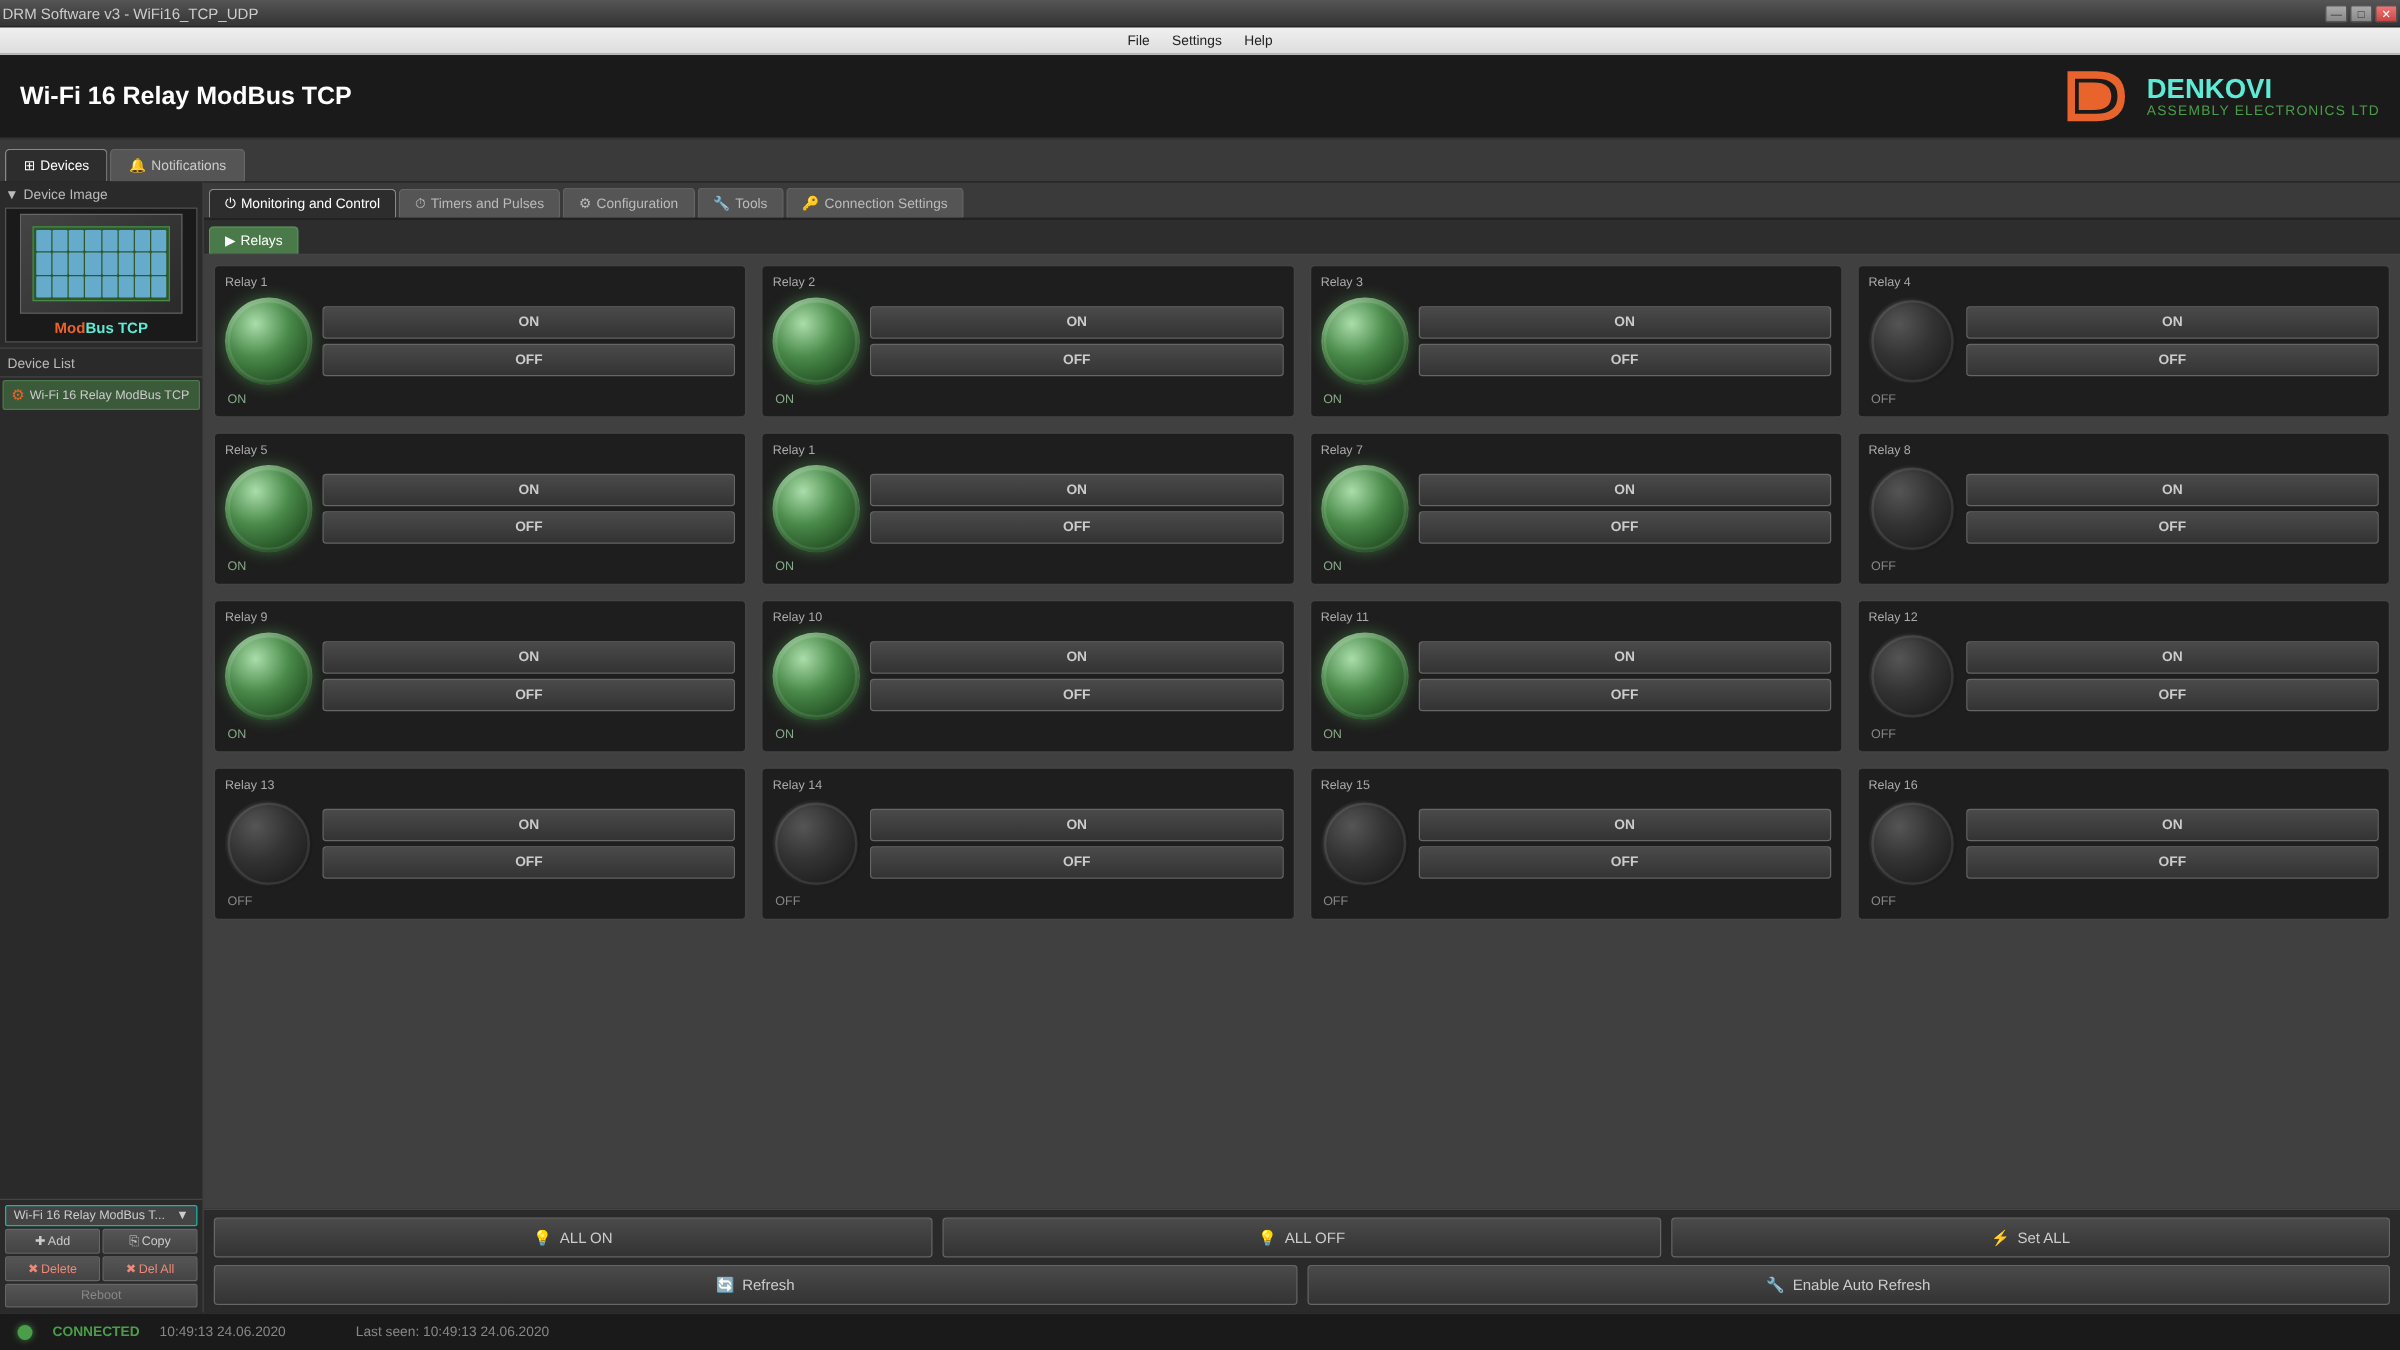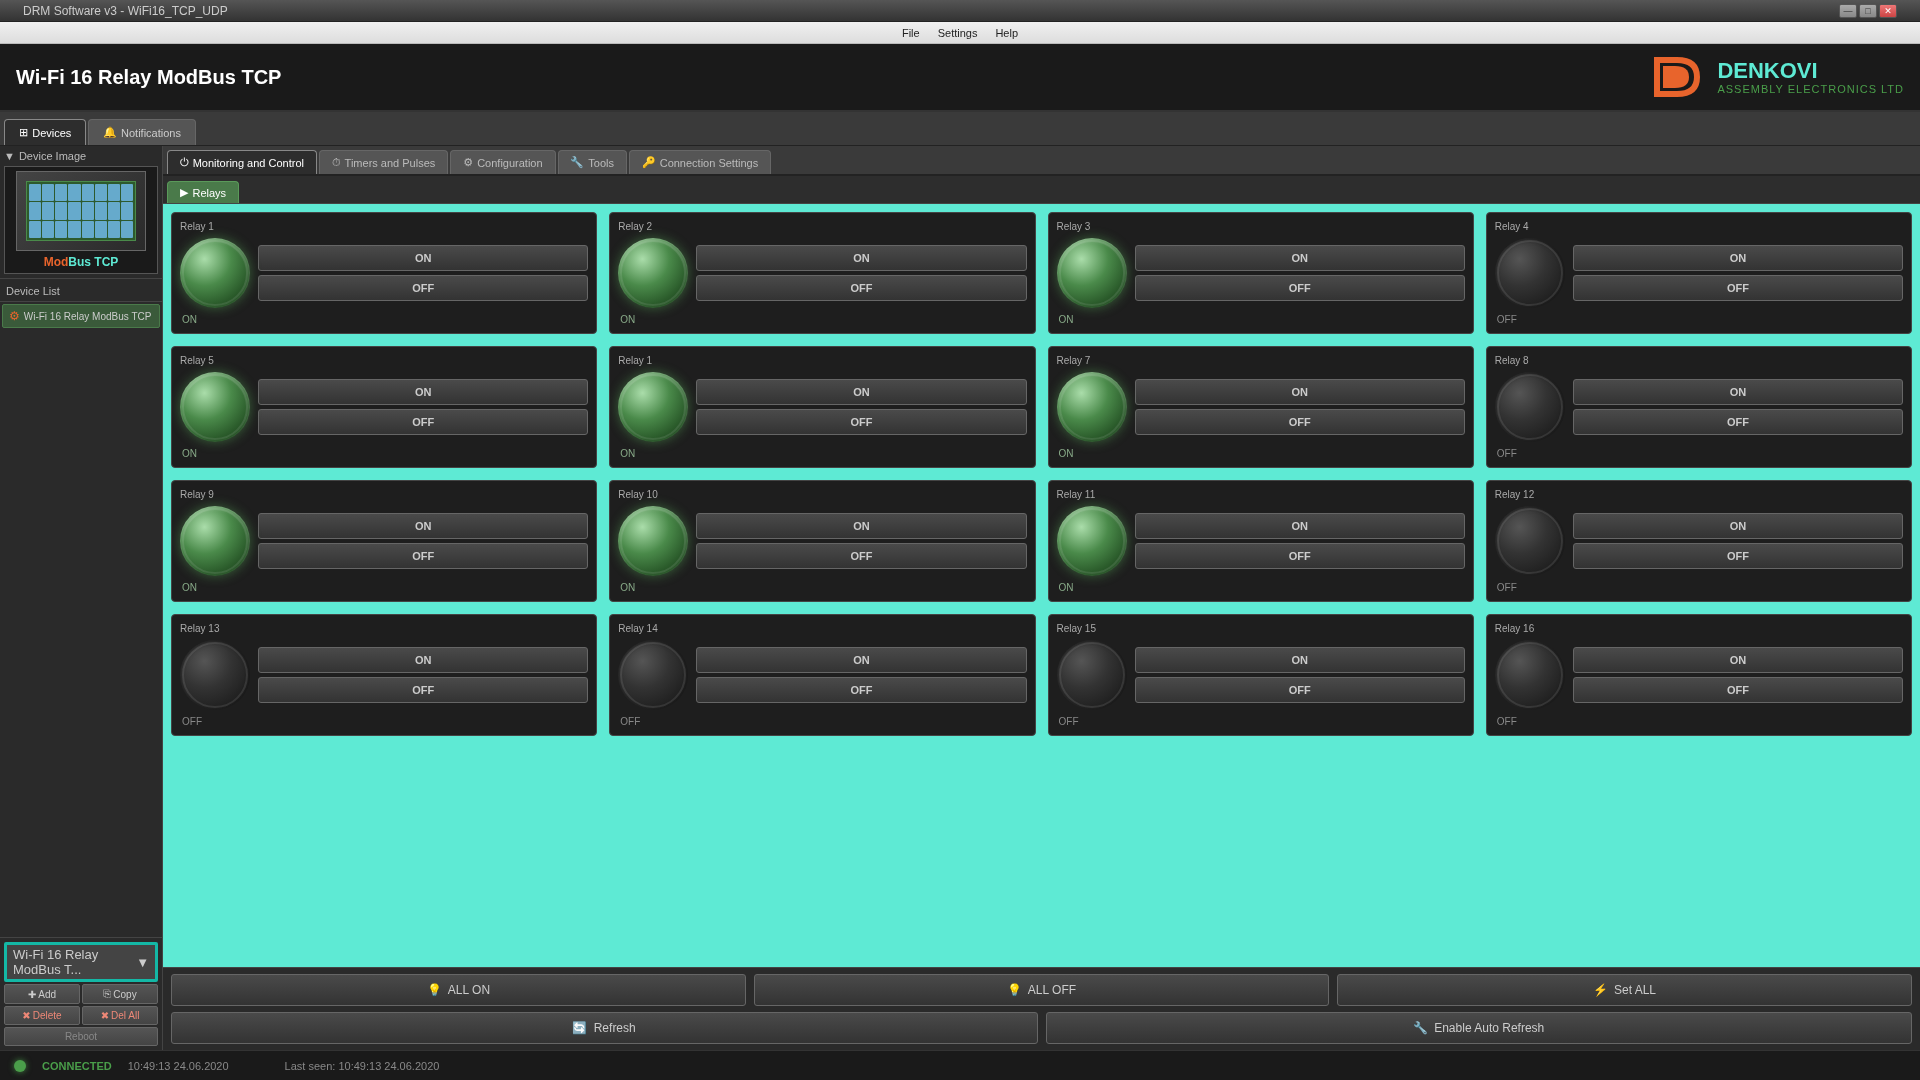--- a/index.html
+++ b/index.html
@@ -12,21 +12,21 @@
       height: 1080px;
       overflow: hidden;
     }
     
     #titlebar {
       background: linear-gradient(to bottom, #555, #333);
       height: 22px;
       display: flex;
       align-items: center;
       justify-content: space-between;
-      padding: 0 23px;
+      padding: 0 2px;
       border-bottom: 1px solid #222;
     }
     #titlebar-controls {
       display: flex;
       gap: 2px;
     }
     .title-btn {
       width: 18px;
       height: 14px;
       background: linear-gradient(to bottom, #aaa, #888);
@@ -218,24 +218,24 @@
     }
     #sidebar-footer {
       padding: 4px;
       border-top: 1px solid #444;
       display: flex;
       flex-direction: column;
       gap: 2px;
     }
     .device-name-input {
       background: #444;
-      border: 3px solid #14b8a6;
+      border: 1px solid #14b8a6;
       color: #ccc;
       padding: 2px 6px;
-      font-size: 13px;
+      font-size: 10px;
       width: 100%;
       border-radius: 2px;
       display: flex;
       align-items: center;
       justify-content: space-between;
     }
     .sidebar-btn-row {
       display: flex;
       gap: 2px;
     }
@@ -323,21 +323,21 @@
       color: #fff;
       display: flex;
       align-items: center;
       gap: 4px;
     }
     
     #relay-grid-container {
       flex: 1;
       overflow-y: auto;
       padding: 8px;
-      background: #5eead4;
+      background: #404040;
     }
     #relay-grid {
       display: grid;
       grid-template-columns: repeat(4, 1fr);
       gap: 12px;
     }
     .relay-cell {
       background: #1e1e1e;
       border: 1px solid #444;
       border-radius: 4px;

